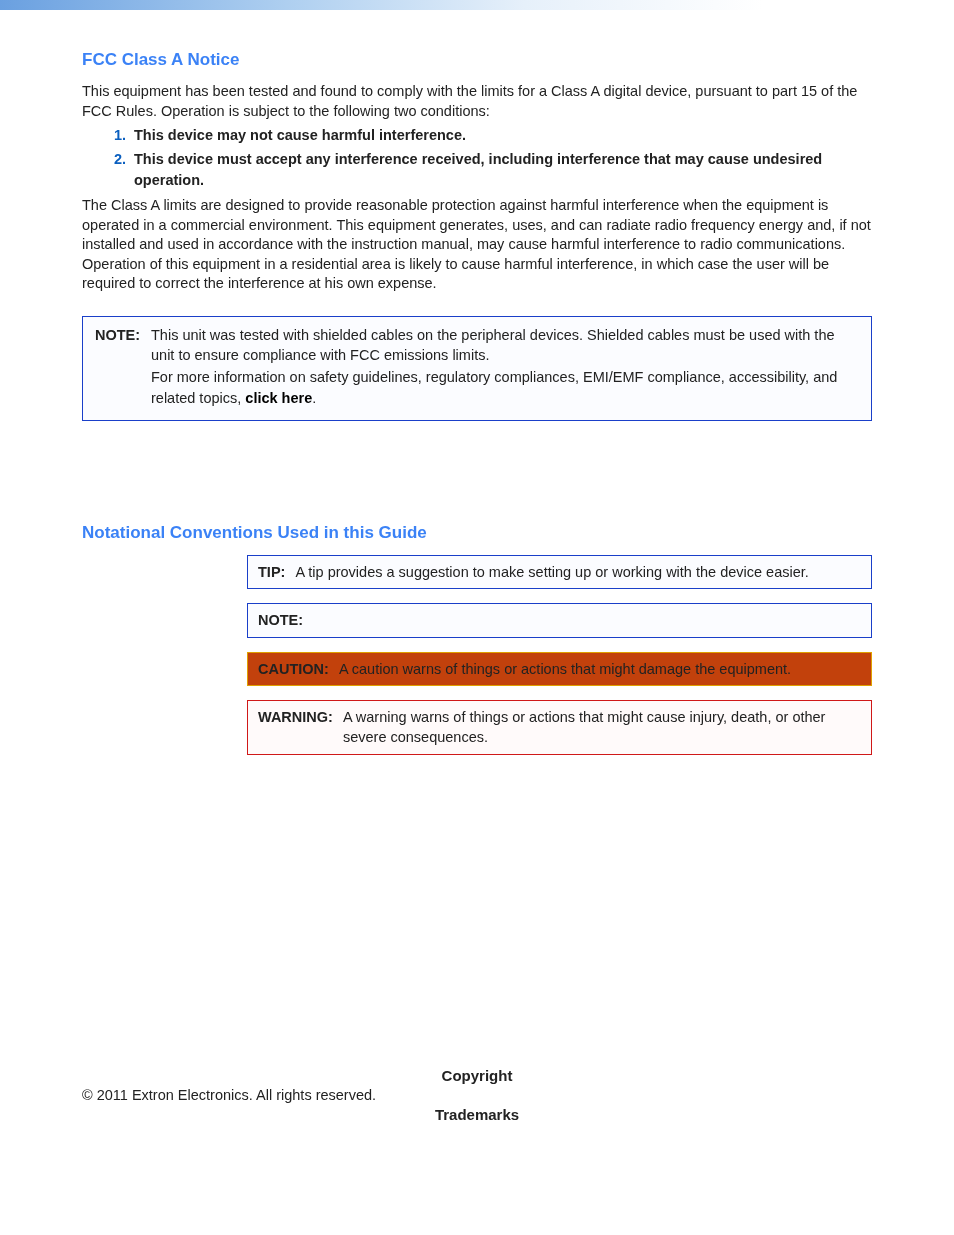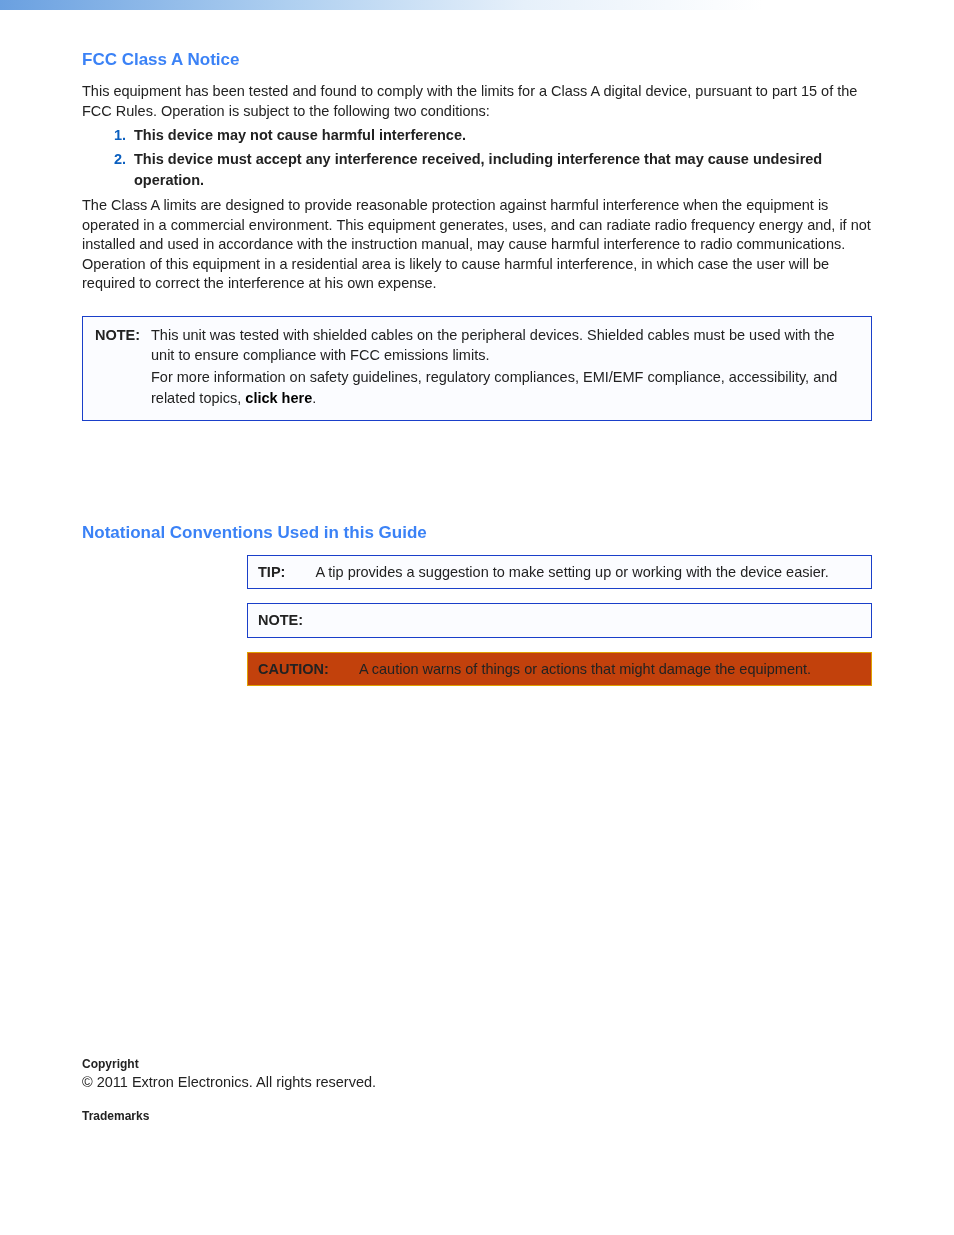--- a/index.html
+++ b/index.html
@@ -77,45 +77,44 @@
   .conventions-area {
     margin-top: 102px;
   }
   .convention-row {
     margin-left: 165px;
     margin-bottom: 14px;
     padding: 6px 10px;
     font-size: 14.5px;
     line-height: 1.4;
     display: flex;
-    gap: 20px;
   }
   .convention-row .clabel {
     font-weight: 700;
     margin-right: 10px;
     white-space: nowrap;
   }
   .convention-row .ctext {
     flex: 1;
   }
   .tip-box { border: 1.5px solid #1a3fc9; background: #fbfcff; }
   .note2-box { border: 1.5px solid #1a3fc9; background: #fbfcff; }
   .caution-box { border: 1.5px solid #e0a000; background: #c2410c; }
   .warning-box { border: 1.5px solid #d01818; background: #fffafa; }
   .bottom-section {
     position: absolute;
     left: 82px;
     right: 82px;
     bottom: 110px;
   }
   .bottom-section h3 {
-    font-size: 12px;
+    font-size: 15px;
     font-weight: 700;
     margin-bottom: 2px;
-    margin-top: 16px;
+    text-align: center;
   }
   .bottom-section p {
     font-size: 14.5px;
     line-height: 1.35;
   }
 </style>
 </head>
 <body>
 
 <div class="top-bar"></div>
@@ -160,20 +159,24 @@
 
     <div class="convention-row note2-box">
       <span class="clabel">NOTE:</span>
     </div>
 
     <div class="convention-row caution-box">
       <span class="clabel">CAUTION:</span>
       <span class="ctext">A caution warns of things or actions that might damage the equipment.</span>
     </div>
 
+    <div class="convention-row warning-box">
+      <span class="clabel">WARNING:</span>
+      <span class="ctext">A warning warns of things or actions that might cause injury, death, or other severe consequences.</span>
+    </div>
   </div>
 
   <div class="bottom-section">
     <h3>Copyright</h3>
     <p>© 2011  Extron Electronics.  All rights reserved.</p>
     <h3>Trademarks</h3>
   </div>
 
 </div>
 

